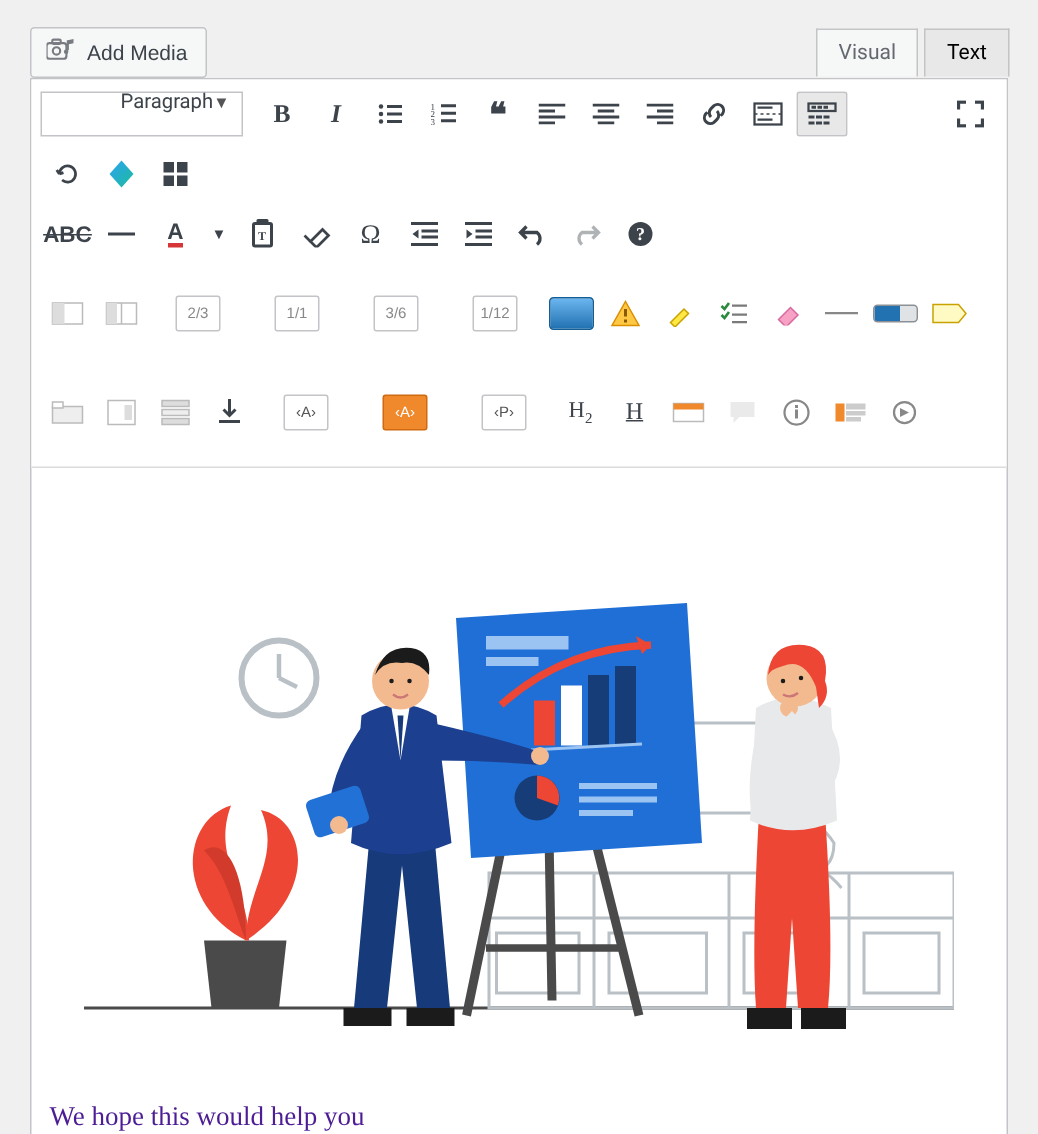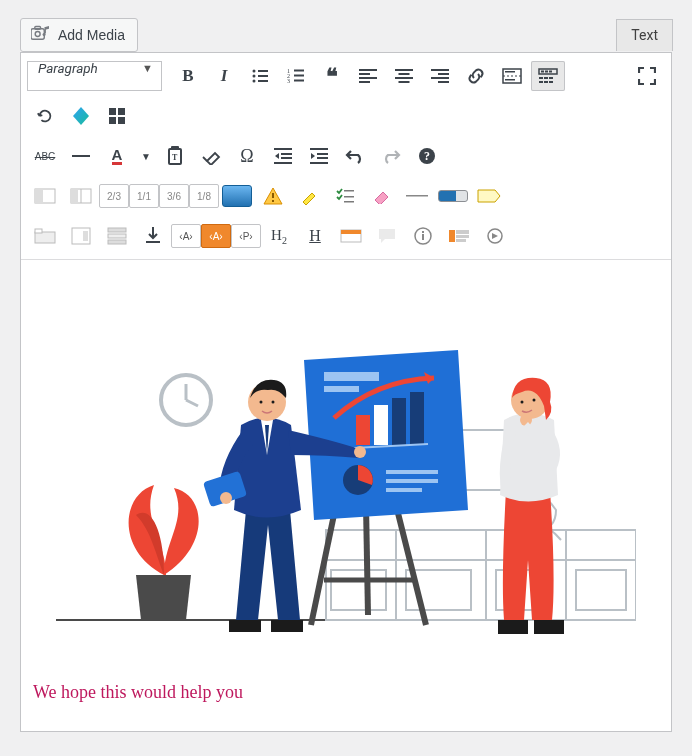--- a/index.html
+++ b/index.html
@@ -18,60 +18,60 @@
     display:inline-flex; align-items:center; gap:8px;
     background:#f6f7f7; border:1px solid #c3c4c7; border-radius:3px;
     padding:6px 12px 6px 10px; font-size:14px; color:#3c434a; cursor:pointer;
   }
   .tabs { display:flex; align-items:flex-end; margin-right:-1px; }
   .tab {
     padding:7px 14px 8px; font-size:14px; color:#646970;
     background:#f6f7f7; border:1px solid #c3c4c7; border-bottom:none;
     margin-left:4px; cursor:pointer; position:relative; top:1px;
   }
-  .tab.active { background:#e8e8e8; color:#404040; }
+  .tab.active { background:#e8e8e8; color:#000000; }
   
   .editor-shell {
     margin-top:0;
     border:1px solid #c3c4c7; background:#fff;
   }
   .toolbar {
     border-bottom:1px solid #dcdcde;
     padding:6px 6px 0 6px;
     background:#fff;
   }
   .tb-row { display:flex; flex-wrap:wrap; align-items:center; gap:0; padding-bottom:6px; }
   .format-select {
     width:135px; height:30px; border:1px solid #c3c4c7; background:#fff;
-    display:flex; align-items:center; justify-content:space-between;
-    padding:0 8px 16px 10px; font-size:13.5px; cursor:pointer; margin-right:8px;font-style:italic;
+    display:flex; align-items:center; justify-content:flex-end;
+    padding:0 8px 16px 10px; font-size:13.5px; cursor:pointer; margin-right:8px;
   }
   .format-select .chev { font-size:11px; color:#555; }
   .tbtn {
     width:34px; height:30px; display:flex; align-items:center; justify-content:center;
     cursor:pointer; border-radius:2px; margin:2px 1px;
     color:#3c434a; font-family: Georgia, serif;
   }
   .tbtn.active { background:#e8e8e8; box-shadow: inset 0 0 0 1px #c3c4c7; }
   .tbtn svg { display:block; }
   .mini { width:30px; height:24px; font-size:10px; font-family:Arial,sans-serif;
     display:flex; align-items:center; justify-content:center;
-    border:1px solid #c3c4c7; color:#888; background:#fff; margin:0; border-radius:2px; }
+    border:1px solid #c3c4c7; color:#888; background:#fff; margin:18px; border-radius:2px; }
   .pill { width:30px; height:22px; border-radius:3px; }
   .sep-push { flex:1; }
   .toolbar .tb-row + .tb-row { }
 
   
   .content-area {
     padding:20px 8px 28px 8px;
   }
   .illus-wrap { display:flex; justify-content:center; }
   .content-text {
     font-family: Georgia, "Times New Roman", serif;
-    font-size:18px; color:#be185d;
+    font-size:18px; color:#4c1d95;
     padding:22px 0 0 4px;
   }
 </style>
 </head>
 <body>
 
 <div class="pad">
   <div class="row-top">
     <button class="add-media-btn">
       <span>
@@ -80,20 +80,21 @@
           <rect x="4" y="1.5" width="6" height="3" rx="1" fill="none" stroke="#787c82" stroke-width="1.5"></rect>
           <circle cx="7" cy="9.5" r="2.6" fill="none" stroke="#787c82" stroke-width="1.5"></circle>
           <path d="M15 2 v7" stroke="#787c82" stroke-width="1.5"></path>
           <circle cx="13.8" cy="10" r="1.6" fill="#787c82"></circle>
           <path d="M15 2 l4 -1 v3 l-4 1" fill="#787c82"></path>
         </svg>
       </span>
       <span>Add Media</span>
     </button>
     <div class="tabs">
+      <div class="tab"><span>Visual</span></div>
       <div class="tab active"><span>Text</span></div>
     </div>
   </div>
 
   <div class="editor-shell">
     <div class="toolbar">
 
       <div class="tb-row">
         <div class="format-select">
           <span>Paragraph</span>
@@ -209,21 +210,21 @@
               <rect x="1" y="1" width="7" height="7" fill="#3c434a"></rect>
               <rect x="10" y="1" width="7" height="7" fill="#3c434a"></rect>
               <rect x="1" y="10" width="7" height="7" fill="#3c434a"></rect>
               <rect x="10" y="10" width="7" height="7" fill="#3c434a"></rect>
             </svg>
         </div>
       </div>
 
       <div class="tb-row">
         <div class="tbtn" title="Strikethrough">
-            <span style="font-size:10px;font-weight:400;text-decoration:line-through;font-family:Arial;">ABC</span>
+            <span style="font-size:15px;font-weight:700;text-decoration:line-through;font-family:Arial;">ABC</span>
           </div>
         <div class="tbtn" title="Horizontal line">
             <svg width="18" height="4">
               <rect x="0" y="1" width="18" height="2" fill="#3c434a"></rect>
             </svg>
           </div>
         <div class="tbtn" title="Text color">
             <span style="font-family:Arial;font-size:15px;font-weight:700;border-bottom:3px solid #d63638;line-height:1;">A</span>
           </div>
         <div class="tbtn" style="width:20px">
@@ -299,21 +300,21 @@
         <div class="mini">
             <span>2/3</span>
           </div>
         <div class="mini">
             <span>1/1</span>
           </div>
         <div class="mini">
             <span>3/6</span>
           </div>
         <div class="mini">
-            <span>1/8</span>
+            <span>1/12</span>
           </div>
         <div class="tbtn">
             <span class="pill" style="background:linear-gradient(#6bb6f0,#2271b1);border:1px solid #135e96;"></span>
           </div>
         <div class="tbtn">
             <svg width="20" height="18">
               <path d="M10 1 L19 17 H1 Z" fill="#ffc844" stroke="#d98f00"></path>
               <rect x="9" y="6" width="2" height="5" fill="#8a5a00"></rect>
               <rect x="9" y="13" width="2" height="2" fill="#8a5a00"></rect>
             </svg>

